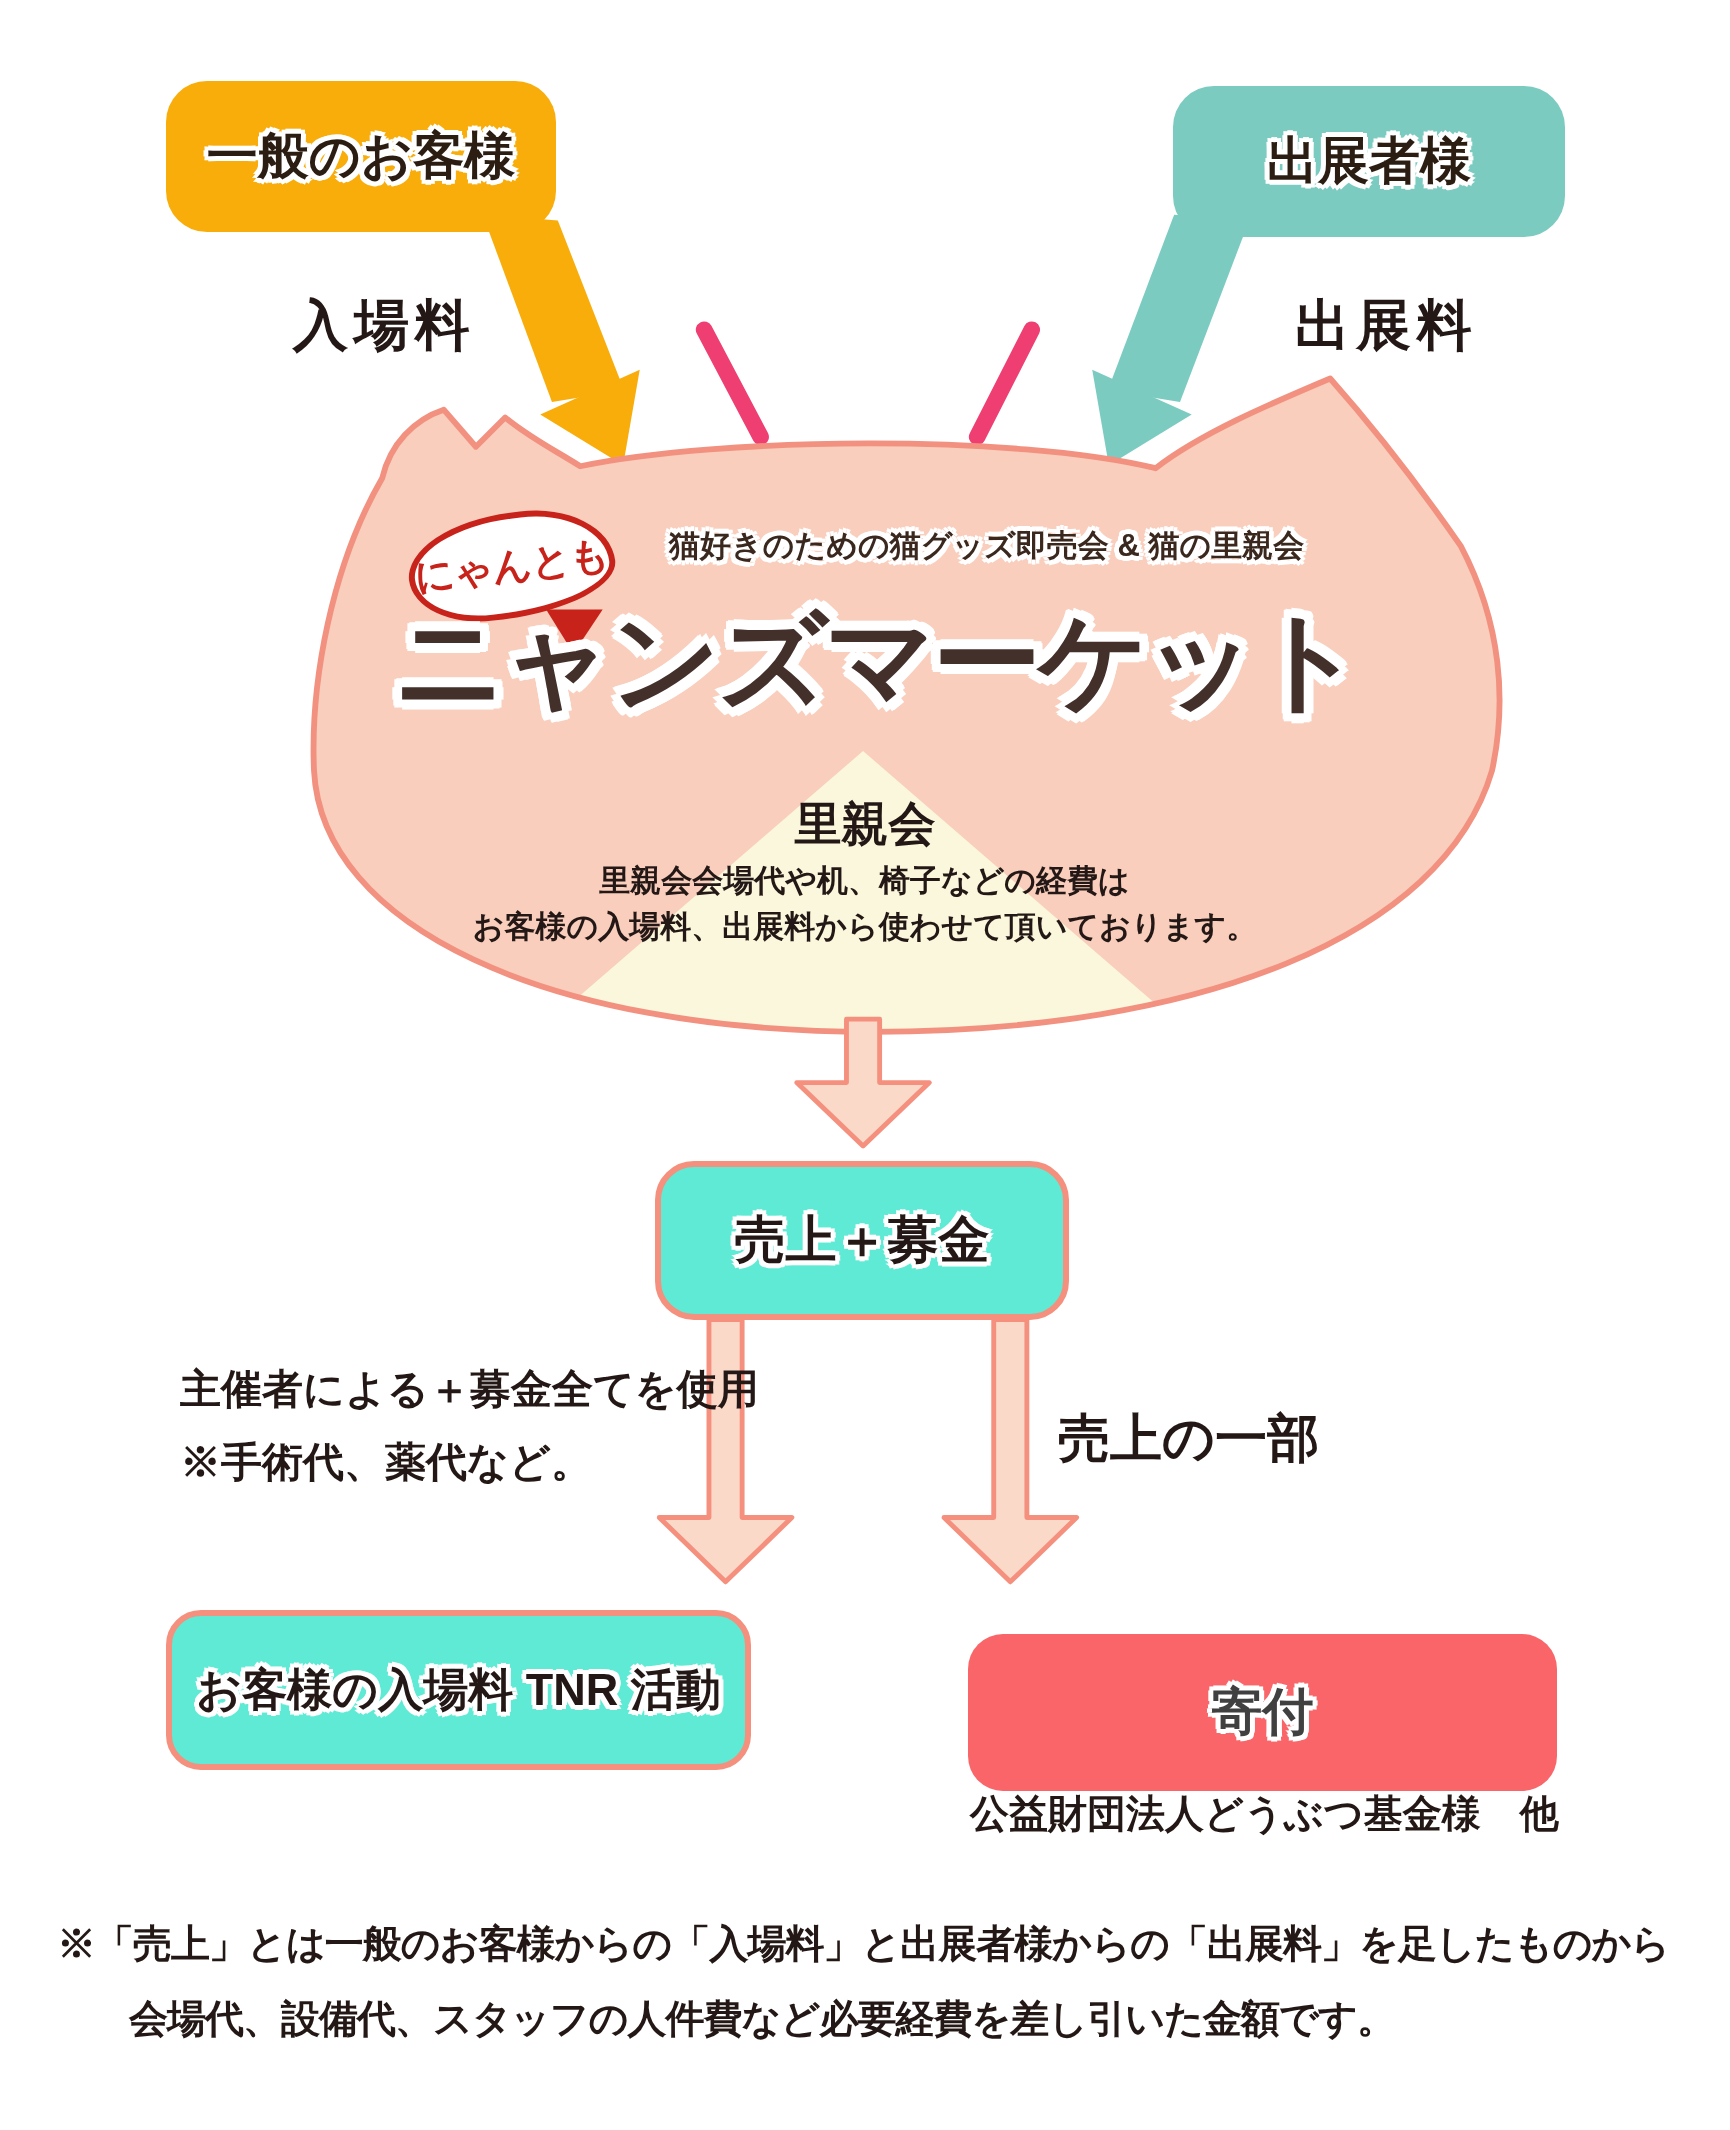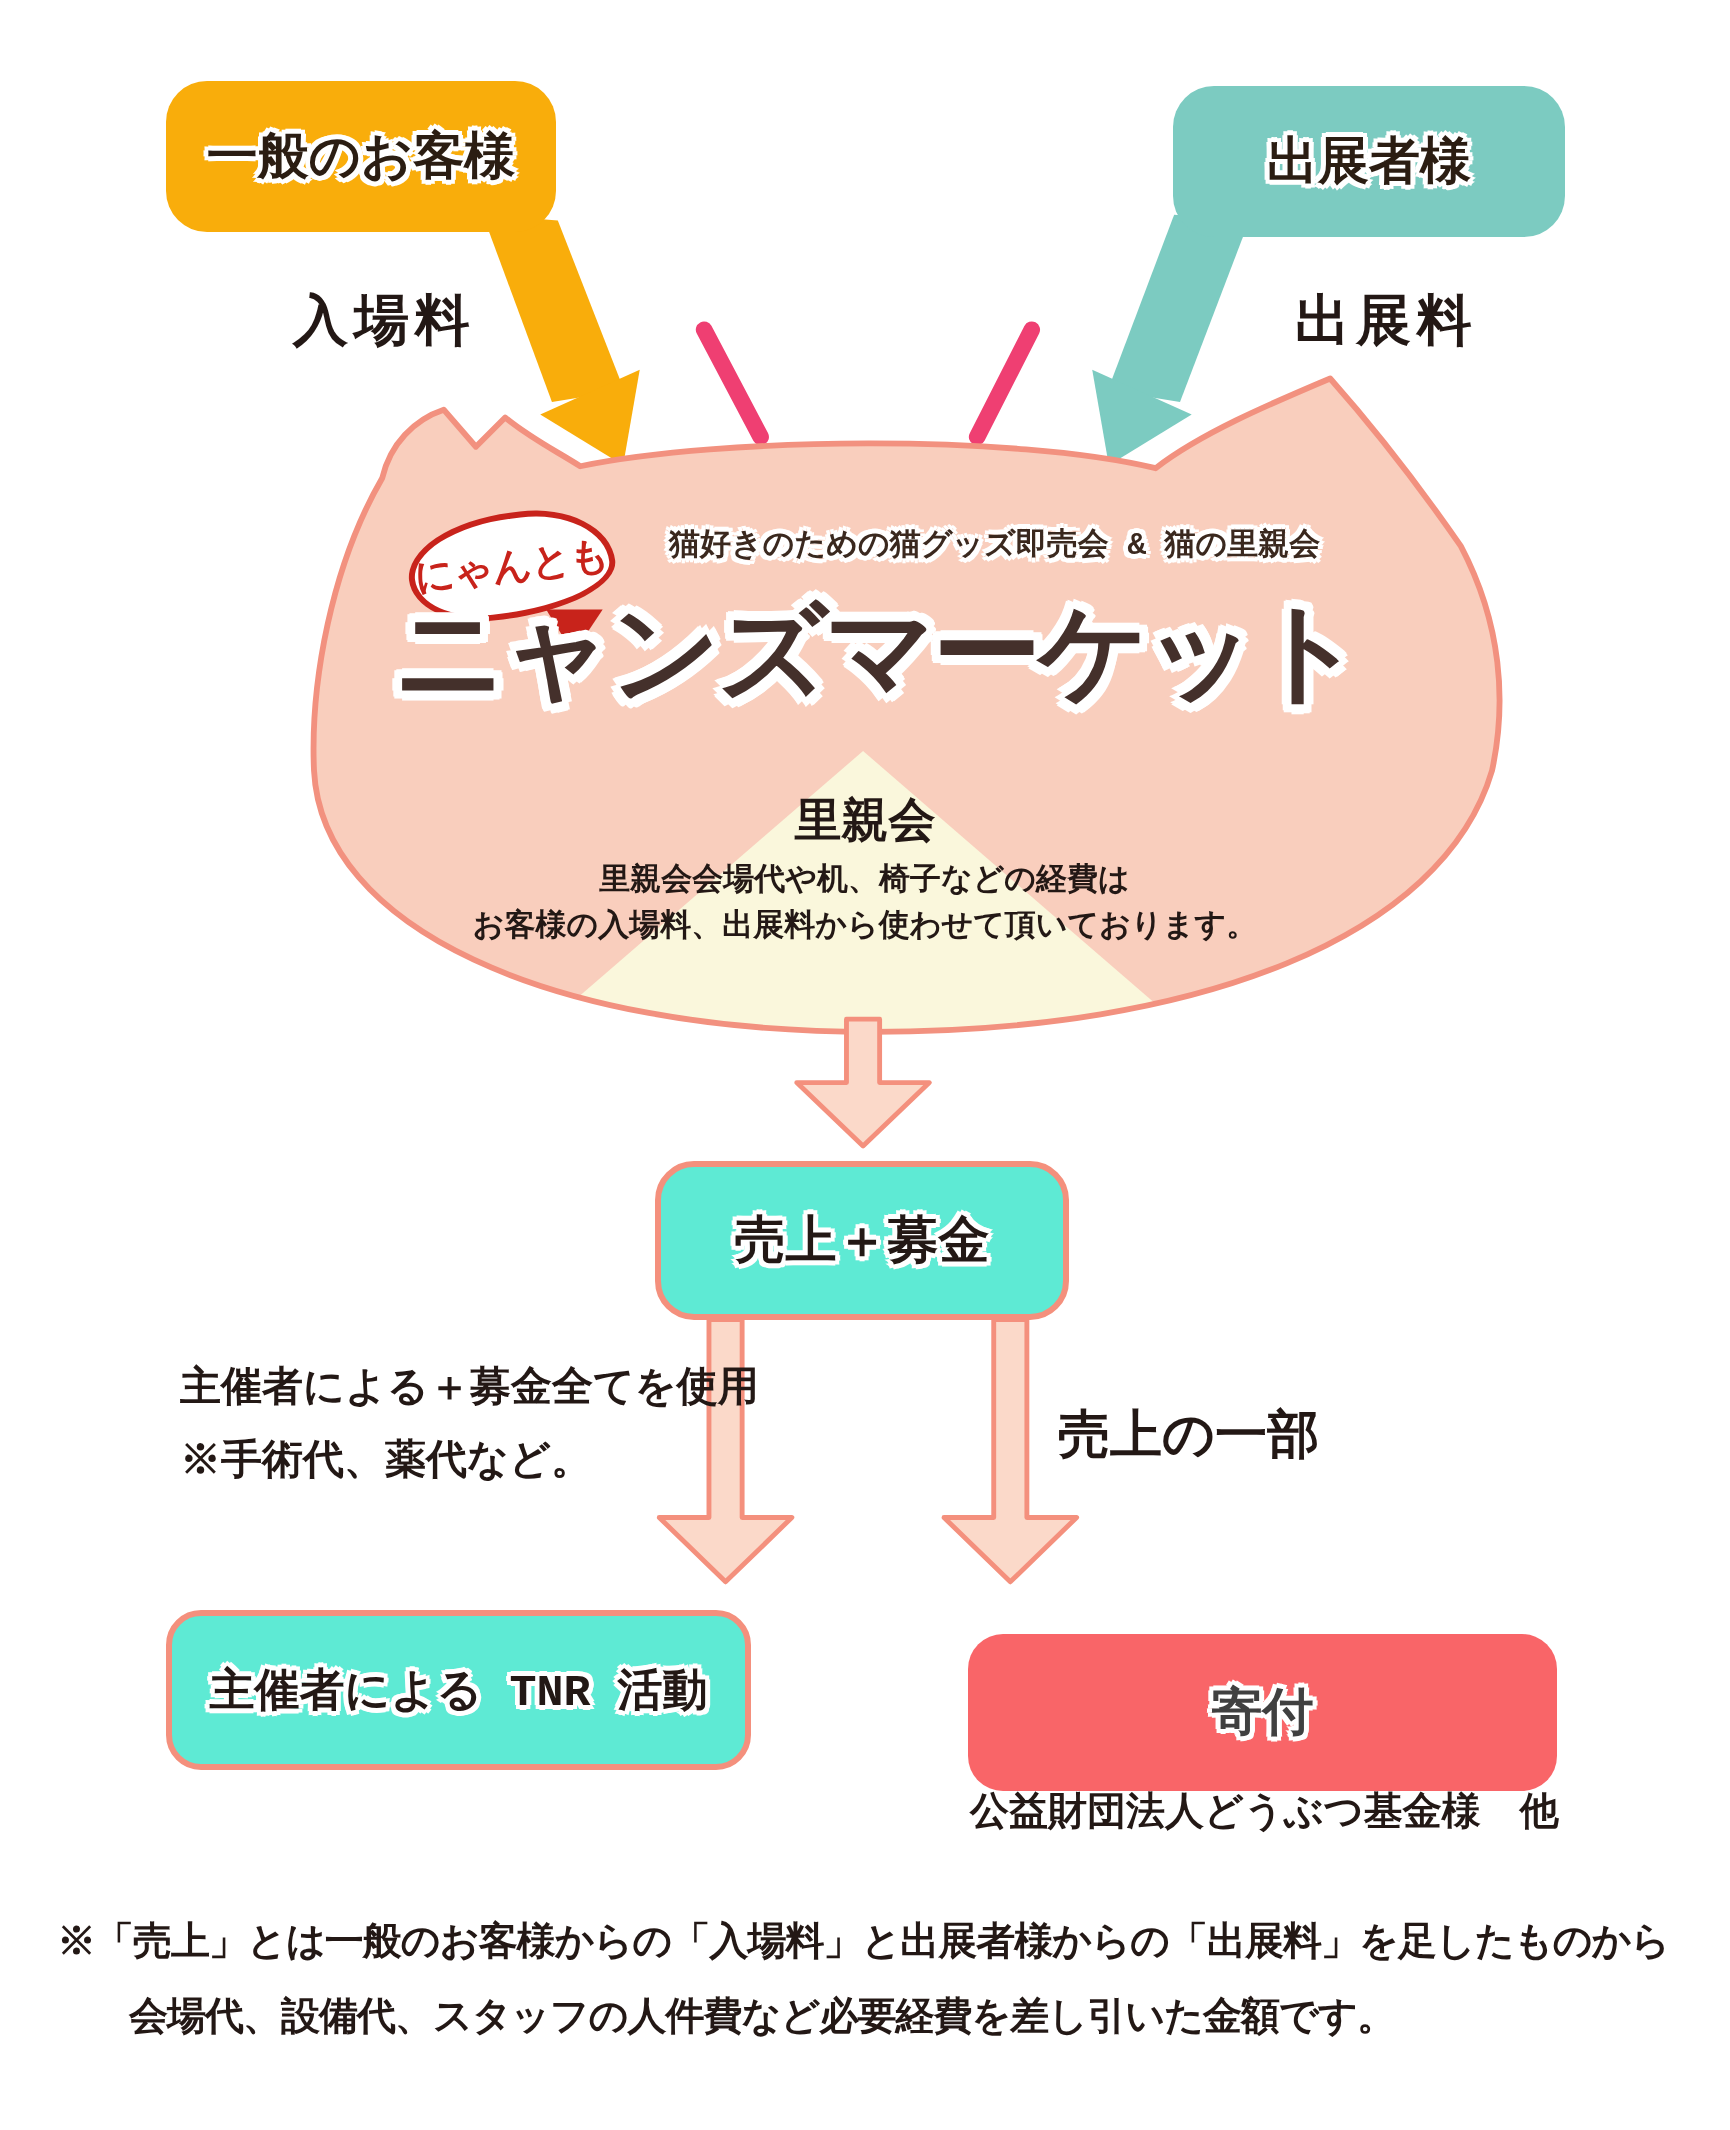--- a/index.html
+++ b/index.html
@@ -1,18 +1,18 @@
 <!DOCTYPE html>
 <html><head>
 <meta charset="utf-8">
 <style>
   html,body{margin:0;padding:0;background:#ffffff;}
   #canvas{
     position:relative; width:1730px; height:2131px; background:#ffffff; overflow:hidden;
-    font-family:Liberation Mono, monospace; font-weight:bold;
+    font-family:Liberation Sans, sans-serif; font-weight:bold;
   }
   #bg-svg{position:absolute; left:0; top:0; width:1730px; height:2131px;}
   .txt{position:absolute; white-space:nowrap; color:#231815; font-weight:bold; line-height:1.1;}
   .ow{ 
     text-shadow:
       -3.9px -3.9px 0 #fff, 3.9px -3.9px 0 #fff, -3.9px 3.9px 0 #fff, 3.9px 3.9px 0 #fff,
       -4.9px 0 0 #fff, 4.9px 0 0 #fff, 0 -4.9px 0 #fff, 0 4.9px 0 #fff;
   }
   .ow-big{
     text-shadow:
@@ -152,21 +152,21 @@
 
   <div class="flowbox" id="sales-box">
     <span class="ow">売上＋募金</span>
   </div>
 
   <div class="txt" id="note-left-1">主催者による＋募金全てを使用</div>
   <div class="txt" id="note-left-2">※手術代、薬代など。</div>
   <div class="txt" id="note-right">売上の一部</div>
 
   <div class="flowbox" id="tnr-box">
-    <span class="ow">主催者による TNR 活動</span>
+    <span class="ow">お客様の入場料 TNR 活動</span>
   </div>
   <div id="donation-box">
     <span class="ow">寄付</span>
   </div>
   <div class="txt" id="donation-caption">公益財団法人どうぶつ基金様　他</div>
 
   <div class="txt" id="footnote-1">※「売上」とは一般のお客様からの「入場料」と出展者様からの「出展料」を足したものから</div>
   <div class="txt" id="footnote-2">会場代、設備代、スタッフの人件費など必要経費を差し引いた金額です。</div>
 
 </div>

